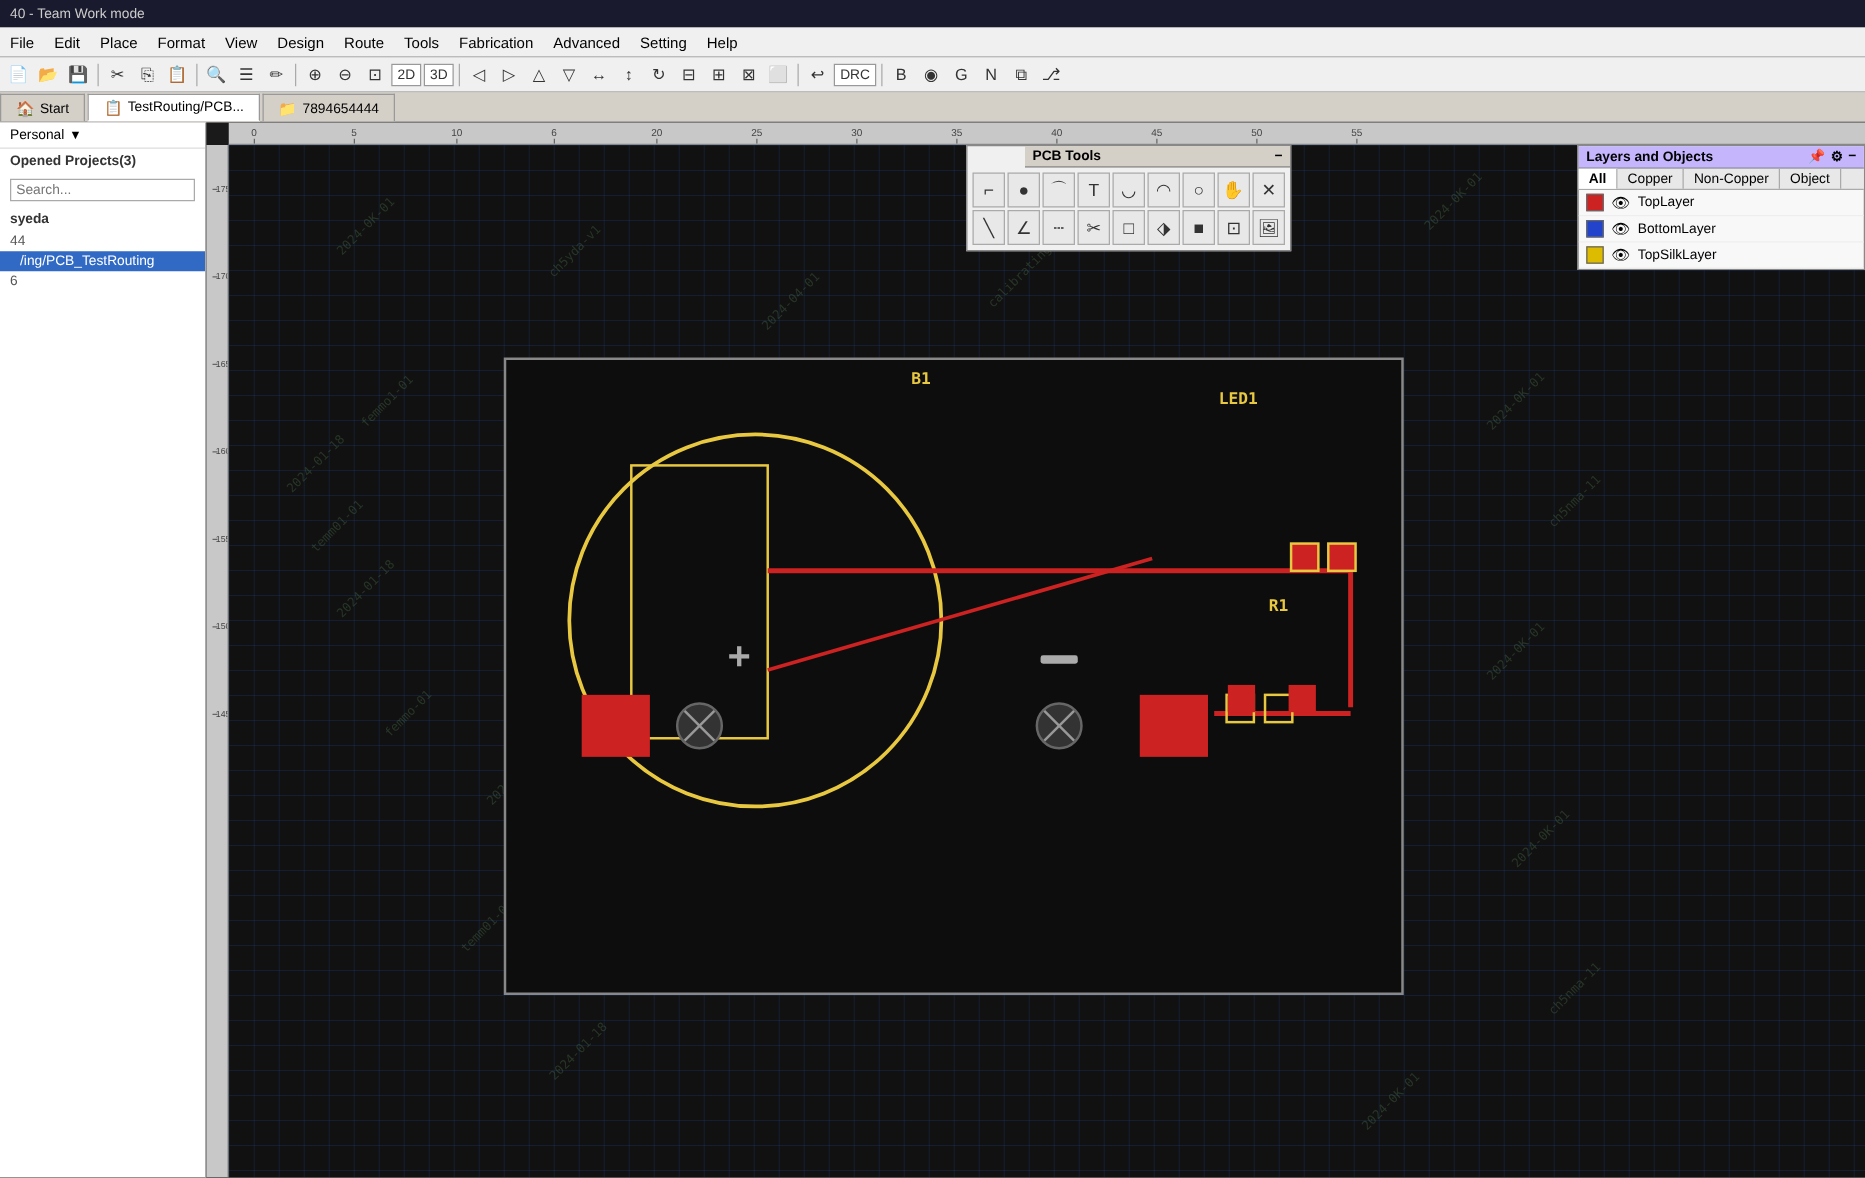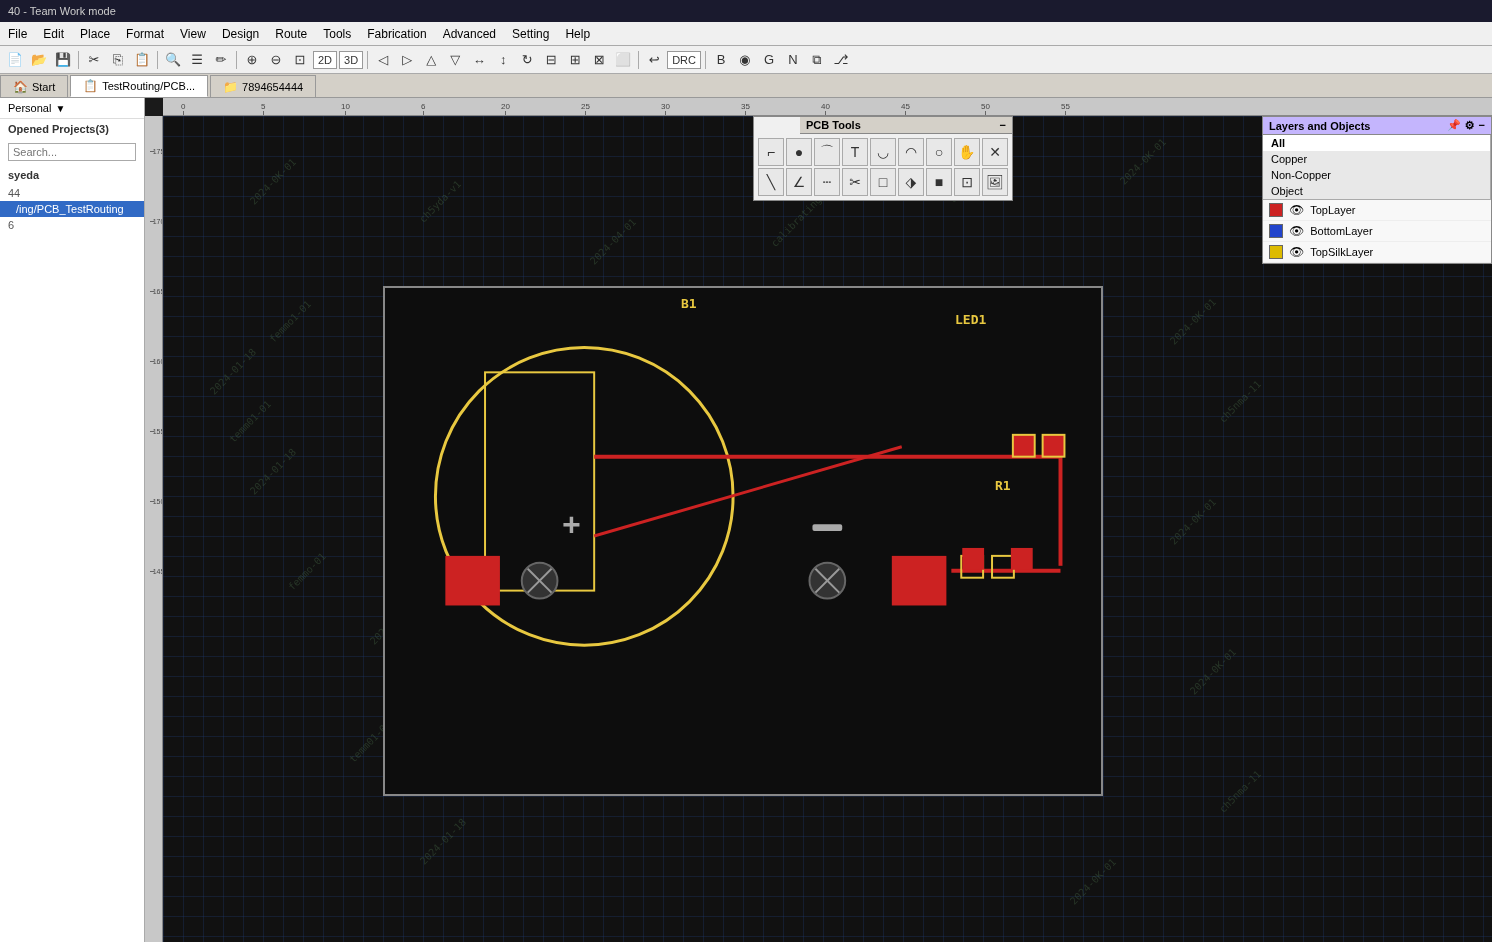--- a/index.html
+++ b/index.html
@@ -92,21 +92,21 @@
     .tab-icon { font-size: 12px; }
 
     
     #main-layout {
       display: flex;
       height: calc(942px - 22px - 24px - 28px - 24px);
     }
 
     
     #sidebar {
-      width: 145px;
+      width: 165px;
       background: #fff;
       border-right: 1px solid #aaa;
       display: flex;
       flex-direction: column;
       font-size: 11px;
     }
     #sidebar-header {
       padding: 4px 8px;
       display: flex;
       align-items: center;
@@ -273,21 +273,20 @@
       align-items: center;
       justify-content: space-between;
       border-bottom: 1px solid #888;
       font-size: 11px;
       font-weight: bold;
     }
     #layers-tabs {
       display: flex;
       border-bottom: 1px solid #aaa;
       background: #e8e8e8;
-      flex-direction: column;
     }
     .layer-tab {
       padding: 2px 8px;
       cursor: pointer;
       font-size: 11px;
       border-right: 1px solid #aaa;
     }
     .layer-tab.active { background: #fff; font-weight: bold; }
     .layer-item {
       display: flex;
@@ -579,21 +578,21 @@
           <rect x="632" y="148" width="22" height="22" fill="#cc2222" stroke="#e8c840" stroke-width="2"></rect>
           <rect x="662" y="148" width="22" height="22" fill="#cc2222" stroke="#e8c840" stroke-width="2"></rect>
 
           <rect x="580" y="270" width="22" height="22" fill="none" stroke="#e8c840" stroke-width="2"></rect>
           <rect x="611" y="270" width="22" height="22" fill="none" stroke="#e8c840" stroke-width="2"></rect>
           <rect x="630" y="262" width="22" height="22" fill="#cc2222"></rect>
           <rect x="581" y="262" width="22" height="22" fill="#cc2222"></rect>
 
         </svg>
 
-        <div class="comp-label" style="top:8px; left:248px;padding-left:48px;">B1</div>
+        <div class="comp-label" style="top:8px; left:276px;padding-left:48px;">B1</div>
         <div class="comp-label" style="top:24px; left:570px;">LED1</div>
         <div class="comp-label" style="top:190px; left:610px;">R1</div>
 
       </div>
 
       <div id="pcb-tools">
         <div id="pcb-tools-header">
           <span>PCB Tools</span>
           <span style="cursor:pointer;">−</span>
         </div>

